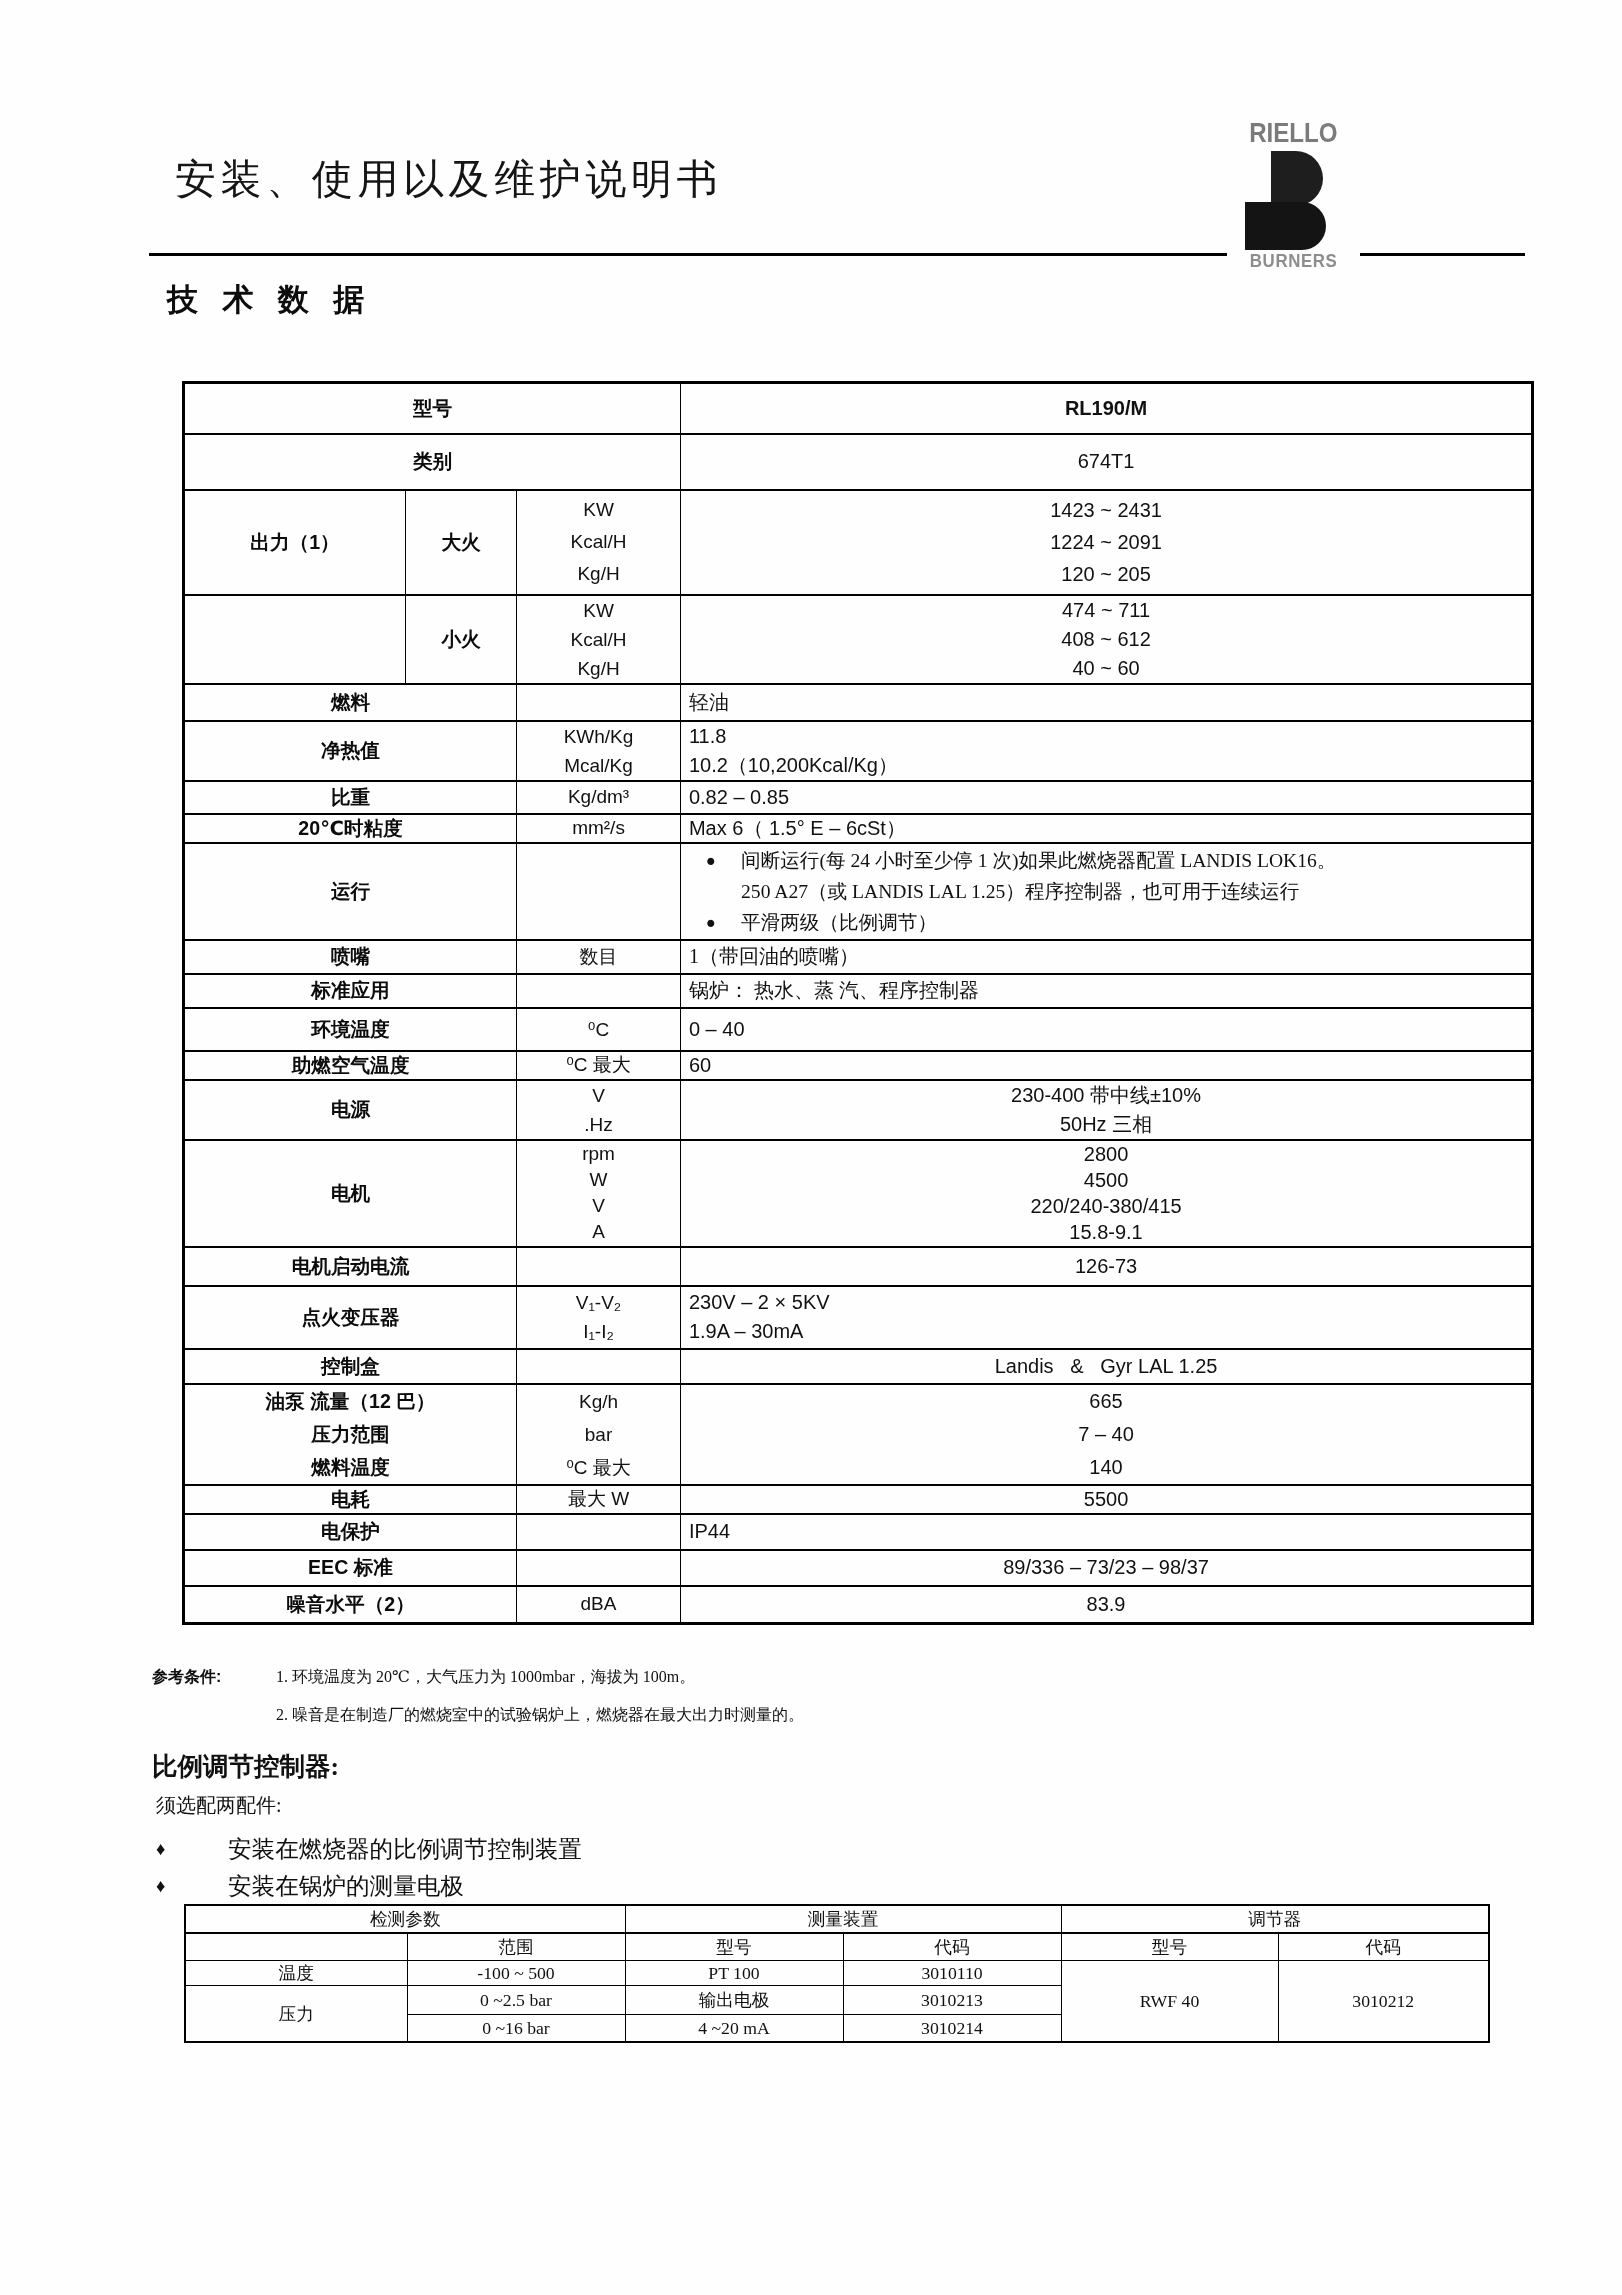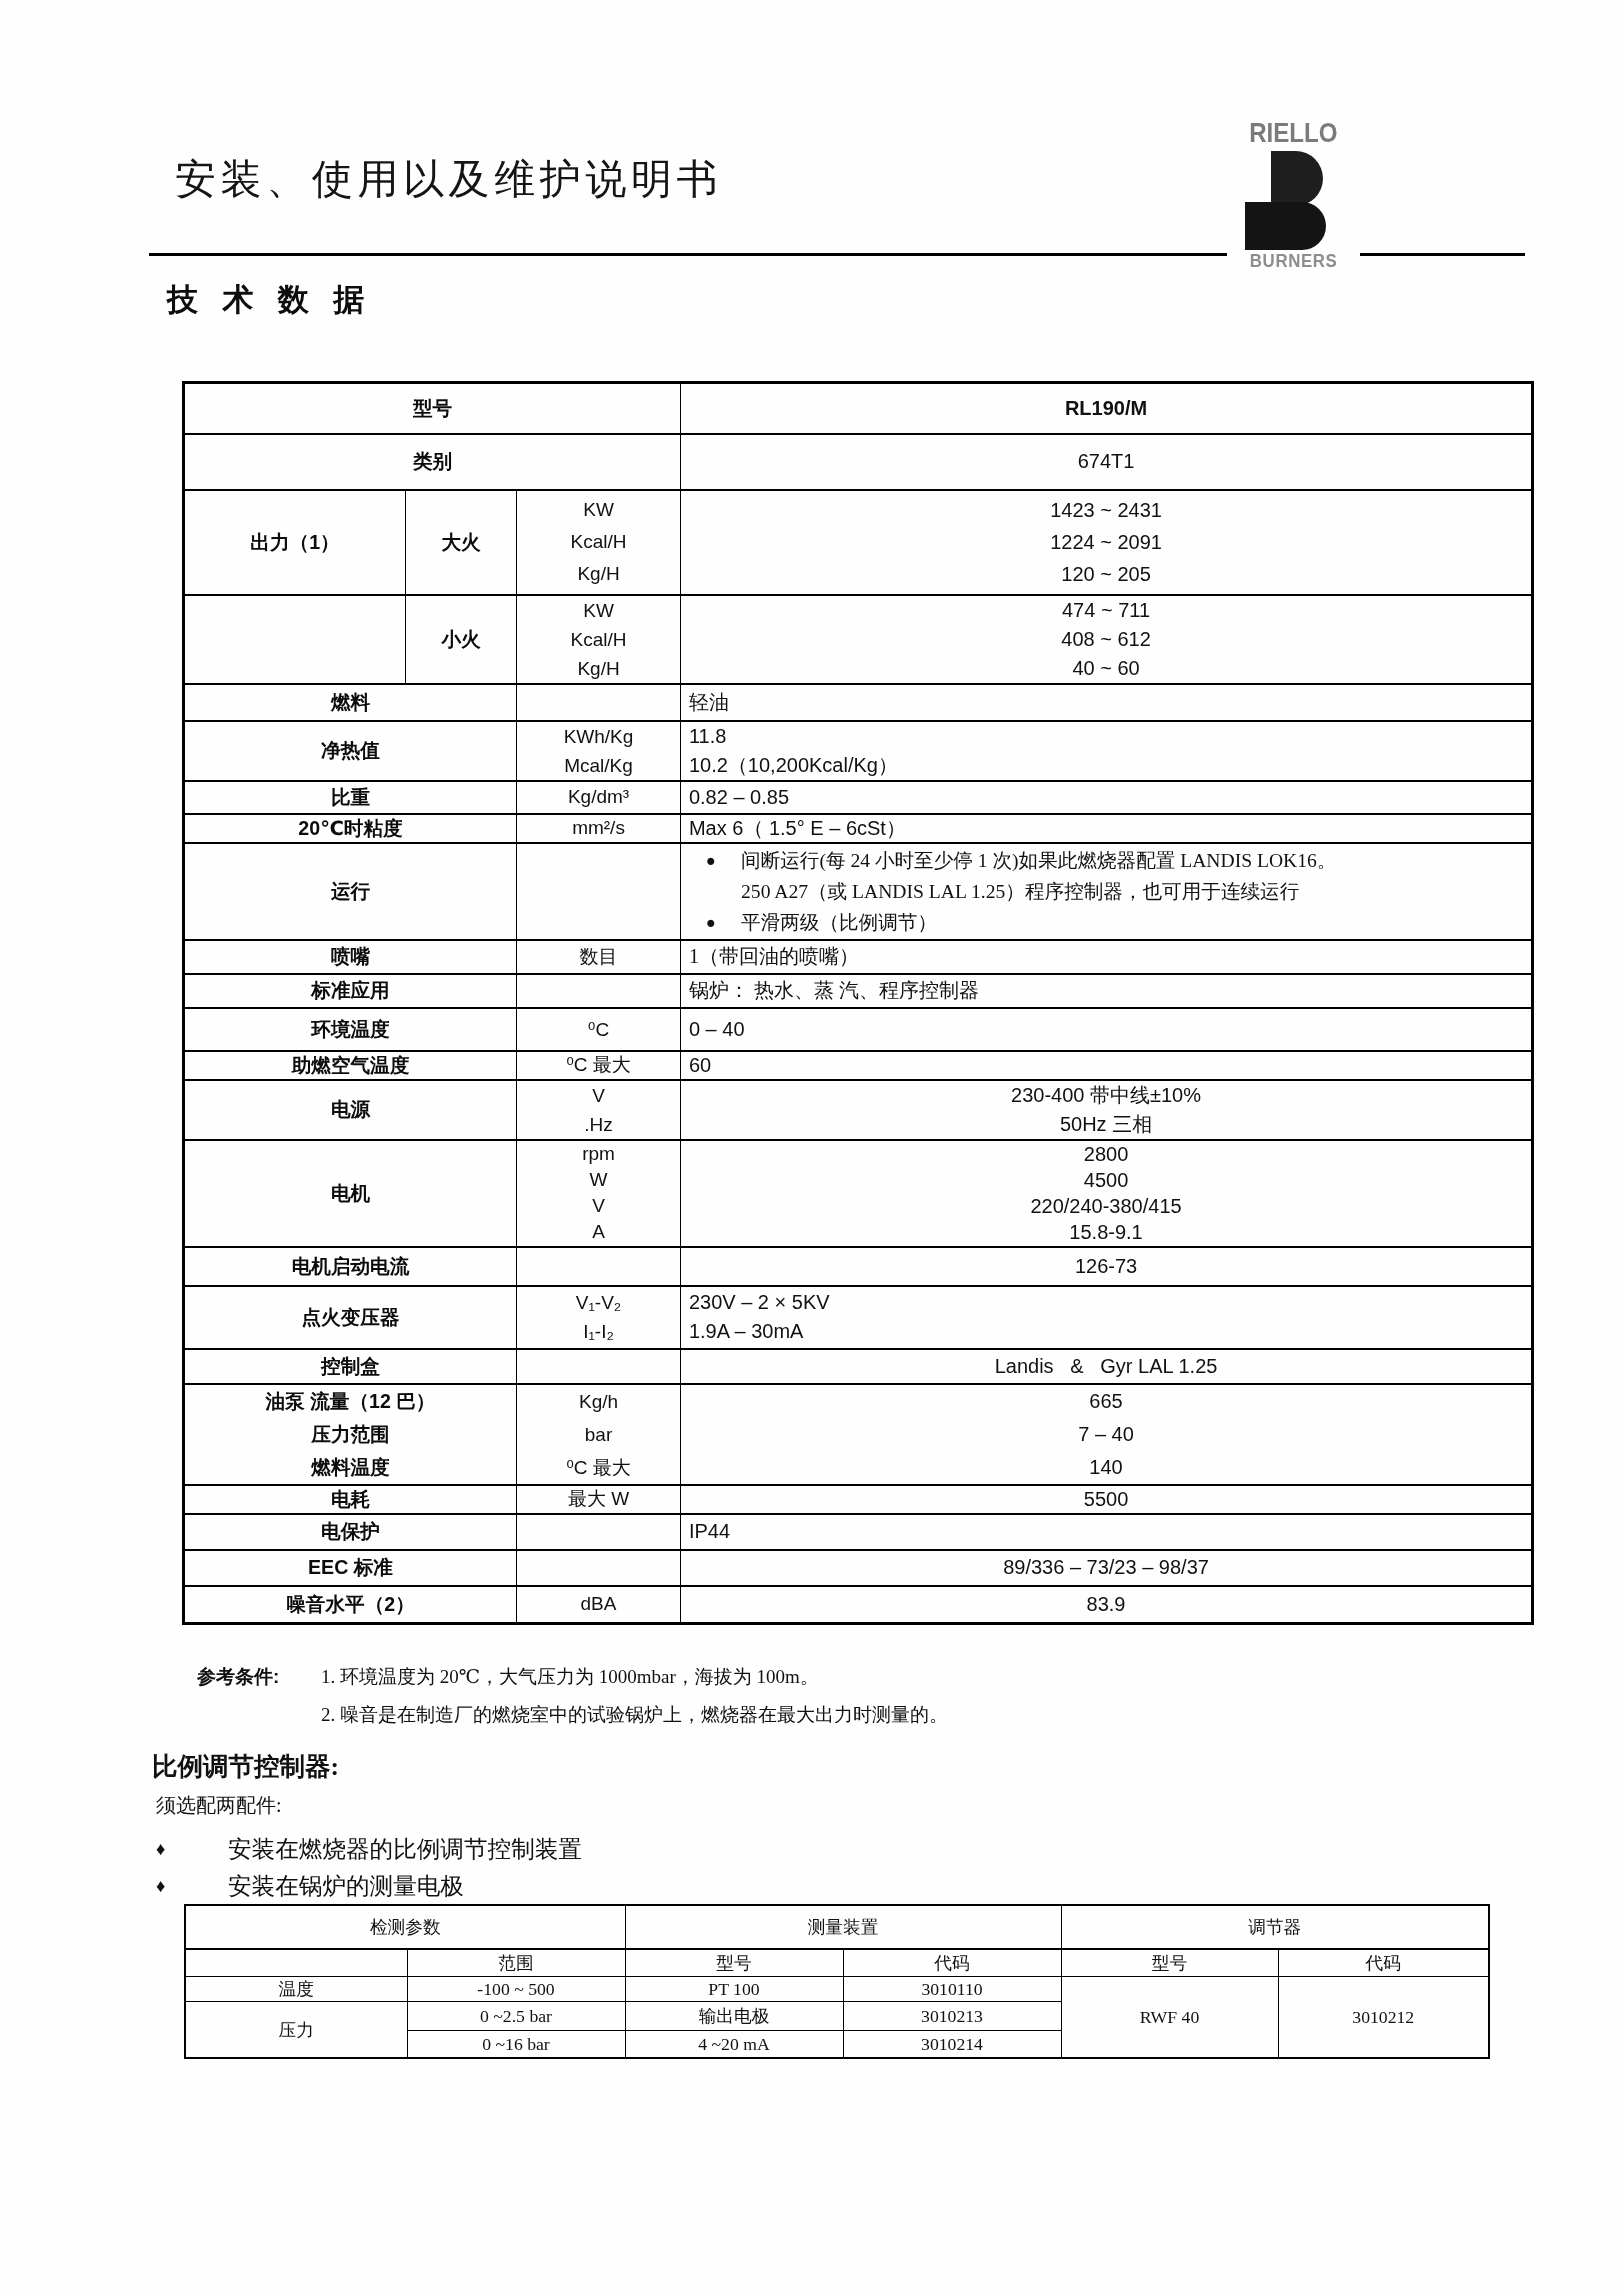--- a/index.html
+++ b/index.html
@@ -61,21 +61,21 @@
   .stack div{line-height:30px;}
   .s40 div{line-height:26px;}
   .s44 div{line-height:29px;}
   .s48 div{line-height:32px;}
   .s50 div{line-height:33px;}
   td.op{padding:5.2px 0 5.2px 6.5px;}
   .brow{display:flex;font-family:"Liberation Serif","DejaVu Serif",serif;font-size:19.6px;line-height:31px;}
   .bglyph{width:60px;text-align:center;font-size:16.4px;flex:0 0 auto;}
   .btext{flex:1;padding-right:10.5px;}
   
-  .notes{position:absolute;left:152px;top:1662px;font-size:19px;color:#101010;margin-left:45px;}
+  .notes{position:absolute;left:152px;top:1662px;font-size:16px;color:#101010;}
   .note-row{display:flex;line-height:29px;}
   .note-prefix{font-weight:bold;width:124px;flex:0 0 auto;}
   .note-item{font-family:"Liberation Serif","DejaVu Serif",serif;}
   .note-row.second{margin-left:124px;margin-top:9.2px;}
   
   .acc-heading{
     position:absolute;left:152px;top:1749px;margin:0;
     font-family:"Liberation Serif","DejaVu Serif",serif;font-size:25.5px;font-weight:bold;
   }
   .acc-intro{
@@ -361,21 +361,21 @@
     <colgroup>
         <col style="width:222px">
         <col style="width:218px">
         <col style="width:218px">
         <col style="width:218px">
         <col style="width:217px">
         <col style="width:211px">
       </colgroup>
 
     <tbody>
-        <tr class="grp" style="height:44px">
+        <tr class="grp" style="height:28px">
       <td colspan="2">检测参数</td>
       <td colspan="2">测量装置</td>
       <td colspan="2">调节器</td>
     </tr>
 
     <tr style="height:27.5px">
       <td></td>
       <td>范围</td>
       <td>型号</td>
       <td>代码</td>

